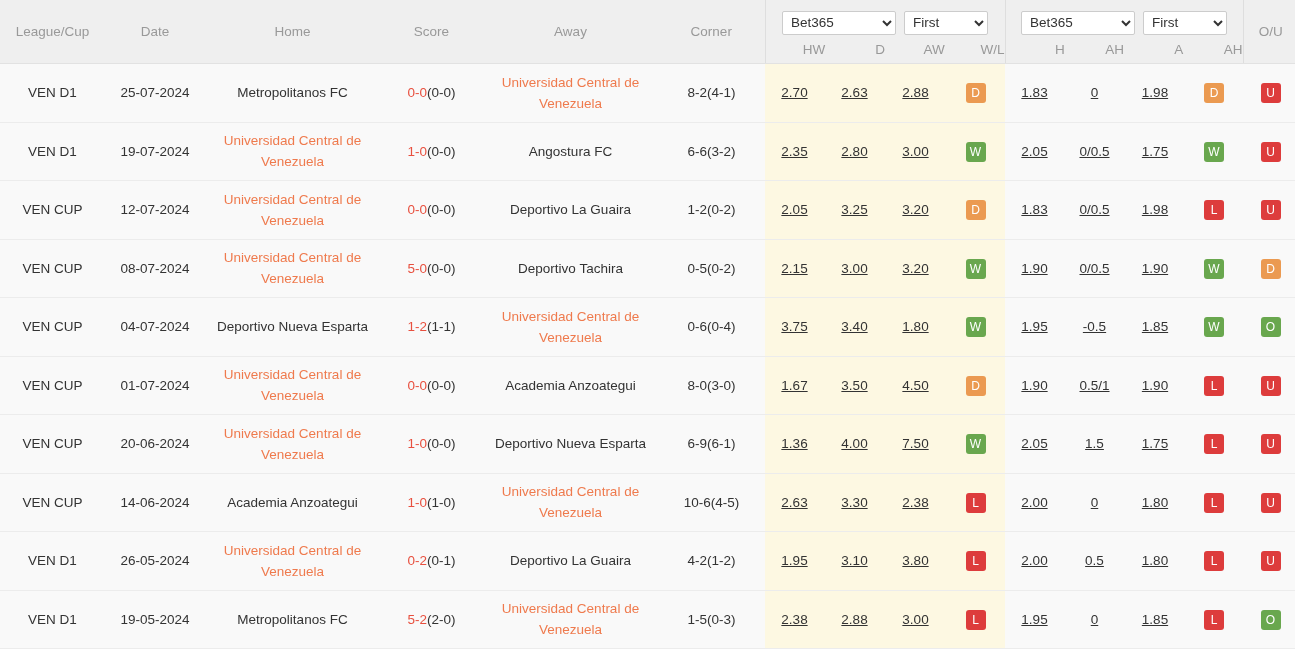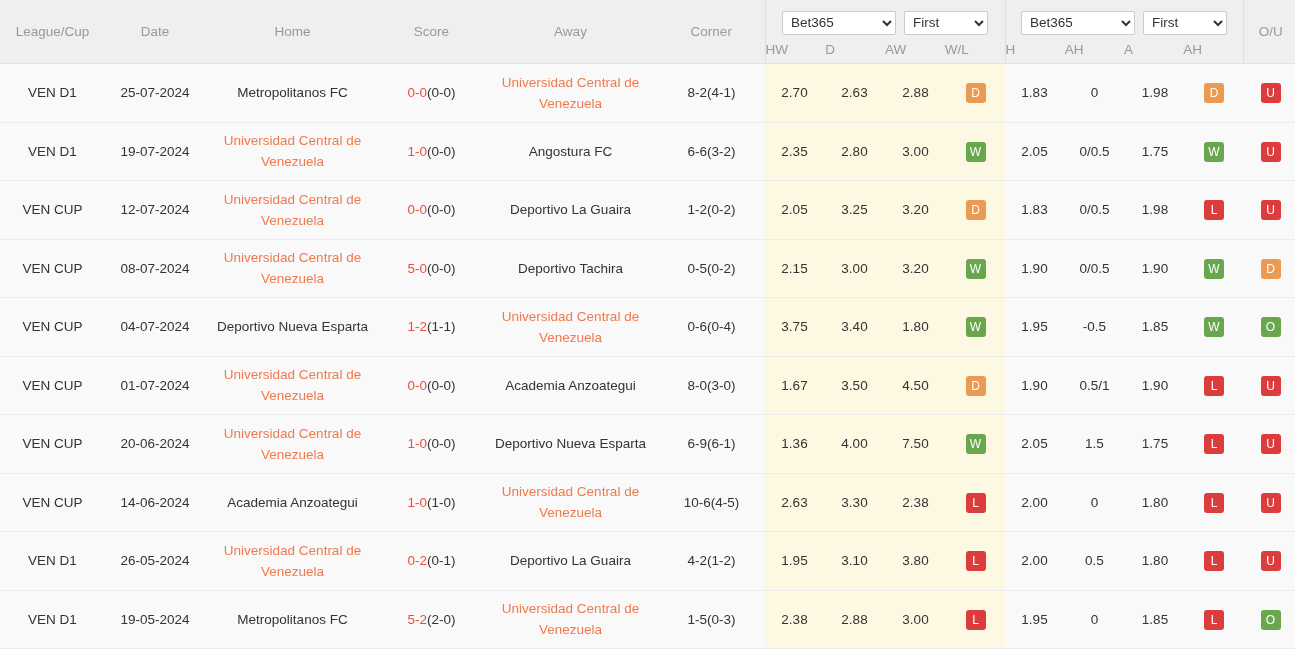--- a/index.html
+++ b/index.html
@@ -81,21 +81,21 @@
   select.sel-half { width: 84px; }
 
   .hdr-sub-row {
     display: flex;
     align-items: center;
     height: 30px;
     width: 100%;
   }
   .hdr-sub-row span {
     flex: 1 1 0;
-    text-align: left;
+    text-align: right;
     color: #999999;
     font-size: 13.5px;
   }
 
   
   tbody tr.data-row {
     height: 58.5px;
     background: #f9f9f9;
     border-bottom: 1px solid #ececec;
   }
@@ -127,21 +127,21 @@
   .score .ht {
     color: #333333;
   }
 
   .league, .date, .corner {
     color: #333333;
     white-space: nowrap;
     text-align: center;
   }
 
-  .odd { color: #333333; }
+  .odd { color: #333333; text-decoration: underline; }
 
   
   .badge {
     display: inline-block;
     width: 20px;
     height: 20px;
     line-height: 20px;
     border-radius: 3px;
     color: #ffffff;
     font-size: 12px;

